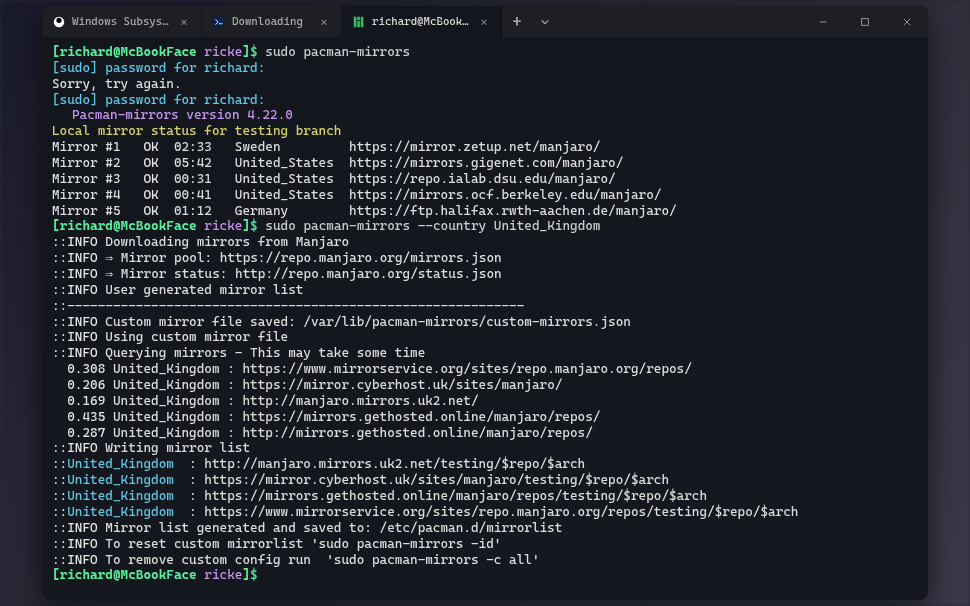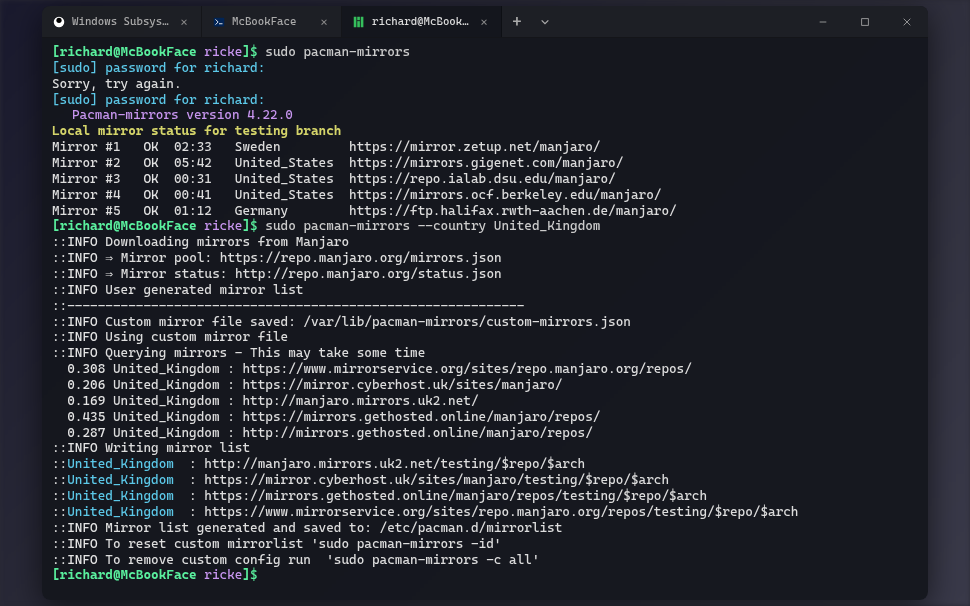--- a/index.html
+++ b/index.html
@@ -120,21 +120,21 @@
       font-size: 13px;
       overflow: hidden;
     }
     .line { display: block; }
     .prompt-user { color: #5af09e; font-weight: bold; }
     .prompt-path { color: #c896f0; }
     .prompt-dollar { color: #5af09e; }
     .cmd { color: #ccc; }
     .cyan { color: #5cc8e8; margin-top: 48px; }
     .purple { color: #c896f0; margin-left: 20px; }
-    .yellow { color: #d4d46a; font-weight: bold; }
+    .yellow { color: #d4d46a; font-weight: normal; }
     .green { color: #e5e5e5; }
     .white { color: #ddd; }
   </style>
 </head>
 <body>
 
 <div class="bg-blur"></div>
 <div class="window">
   <div class="titlebar">
     <div class="tabs">
@@ -148,21 +148,21 @@
         <span class="tab-label">Windows Subsystem for Linux P</span>
         <span class="tab-close">×</span>
       </div>
       <div class="tab">
         <span class="tab-icon">
           <svg viewBox="0 0 16 16" width="14" height="14">
               <rect x="2" y="3" width="12" height="10" rx="1" fill="#012456"></rect>
               <path d="M4 5l3 3-3 3M8 10h4" stroke="#fff" stroke-width="1" fill="none"></path>
             </svg>
         </span>
-        <span class="tab-label">McBookFace</span>
+        <span class="tab-label">Downloading</span>
         <span class="tab-close">×</span>
       </div>
       <div class="tab active">
         <span class="tab-icon">
           <svg viewBox="0 0 16 16" width="14" height="14">
               <rect x="2" y="2" width="3" height="12" fill="#35bf5c"></rect>
               <rect x="6" y="2" width="3" height="4" fill="#35bf5c"></rect>
               <rect x="6" y="7" width="3" height="7" fill="#35bf5c"></rect>
               <rect x="10" y="2" width="3" height="12" fill="#35bf5c"></rect>
             </svg>

